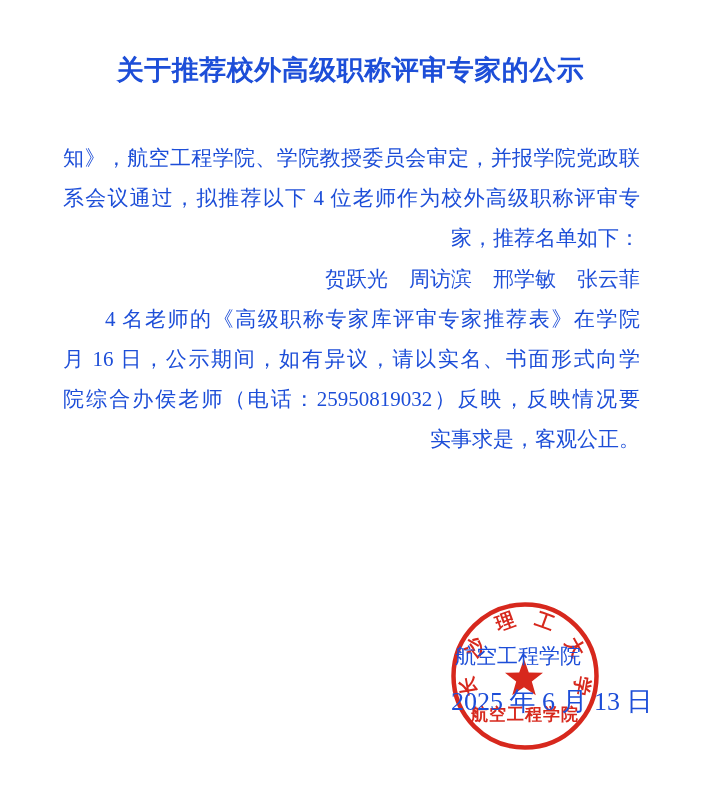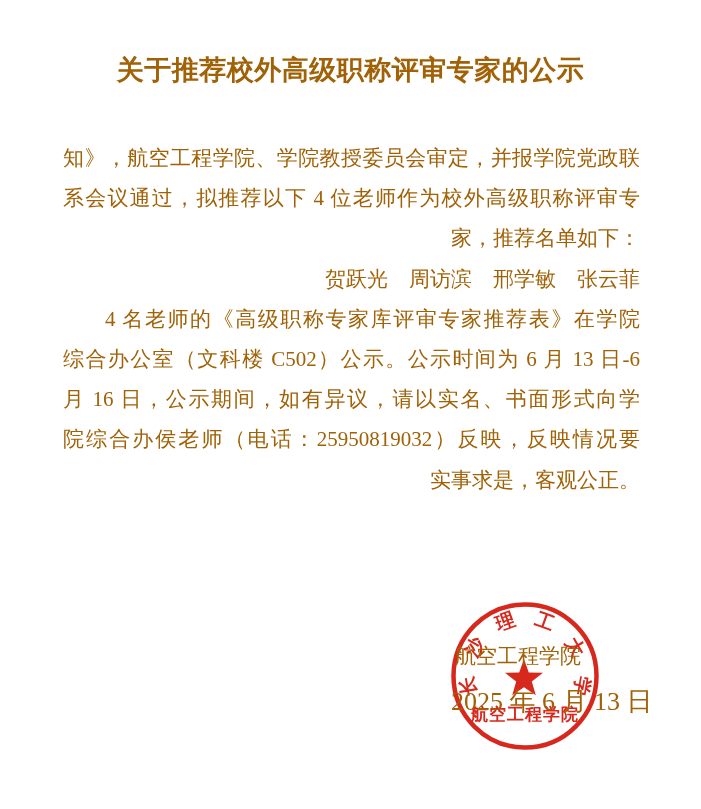--- a/index.html
+++ b/index.html
@@ -7,21 +7,21 @@
     padding: 0;
     background: #ffffff;
   }
   .page {
     position: relative;
     width: 652px;
     height: 809px;
     background: #ffffff;
     overflow: hidden;
     font-family: "Liberation Serif", "DejaVu Serif", serif;
-    color: #a16207;
+    color: #1d4ed8;
   }
   .doc-title {
     position: absolute;
     top: 52px;
     left: 0;
     width: 701px;
     margin: 0;
     text-align: center;
     font-size: 27px;
     font-weight: bold;
@@ -94,21 +94,20 @@
 <div class="page">
 
   <h1 class="doc-title">关于推荐校外高级职称评审专家的公示</h1>
 
   <div class="doc-body">
     <div class="line just">知》，航空工程学院、学院教授委员会审定，并报学院党政联</div>
     <div class="line just">系会议通过，拟推荐以下 4 位老师作为校外高级职称评审专</div>
     <div class="line">家，推荐名单如下：</div>
     <div class="line indent">贺跃光　周访滨　邢学敏　张云菲</div>
     <div class="line indent just">4 名老师的《高级职称专家库评审专家推荐表》在学院</div>
-    <div class="line just">综合办公室（文科楼 C502）公示。公示时间为 6 月 13 日-6</div>
     <div class="line just">月 16 日，公示期间，如有异议，请以实名、书面形式向学</div>
     <div class="line just">院综合办侯老师（电话：25950819032）反映，反映情况要</div>
     <div class="line">实事求是，客观公正。</div>
   </div>
 
   <div class="sig-dept">航空工程学院</div>
   <div class="sig-date">2025 年 6 月 13 日</div>
 
   <svg class="seal" width="160" height="160" viewBox="0 0 160 160">
     <circle cx="77" cy="80" r="71.5" fill="none" stroke="#d7281d" stroke-width="4.5"></circle>

